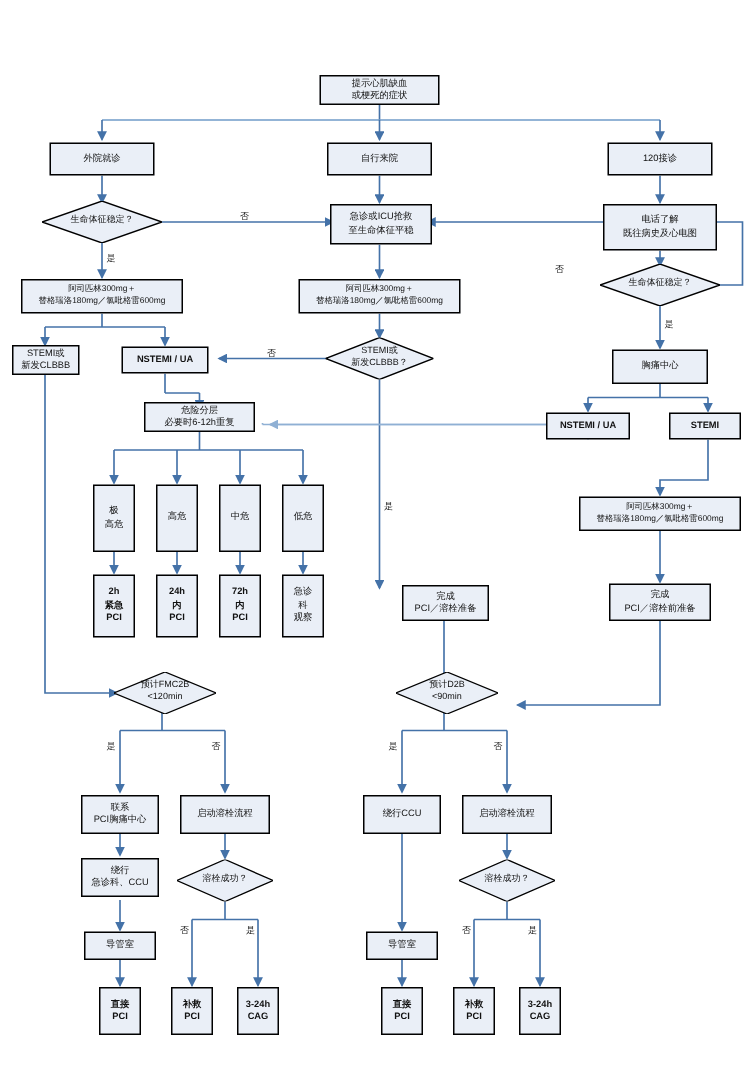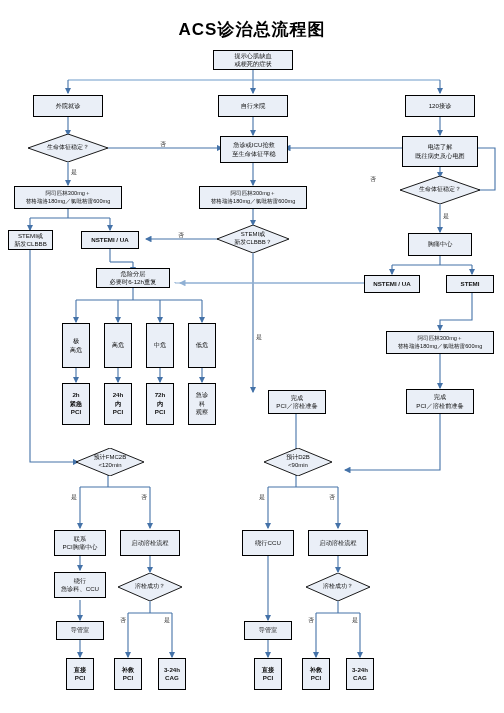--- a/index.html
+++ b/index.html
@@ -44,21 +44,20 @@
   .edgelabel{
     position:absolute;font-size:6px;color:#222;background:transparent;
     white-space:nowrap;
   }
 </style>
 </head>
 <body>
 
 <div id="canvas">
 
-  <div class="title">ACS诊治总流程图</div>
 
   <svg class="lines" viewBox="0 0 504 713">
     <defs>
       <marker id="ar" markerWidth="6" markerHeight="6" refX="5" refY="3" orient="auto">
         <path d="M0,0 L6,3 L0,6 z" fill="#4472a8"></path>
       </marker>
       <marker id="arl" markerWidth="6" markerHeight="6" refX="5" refY="3" orient="auto">
         <path d="M0,0 L6,3 L0,6 z" fill="#8fb0d4"></path>
       </marker>
     </defs>

